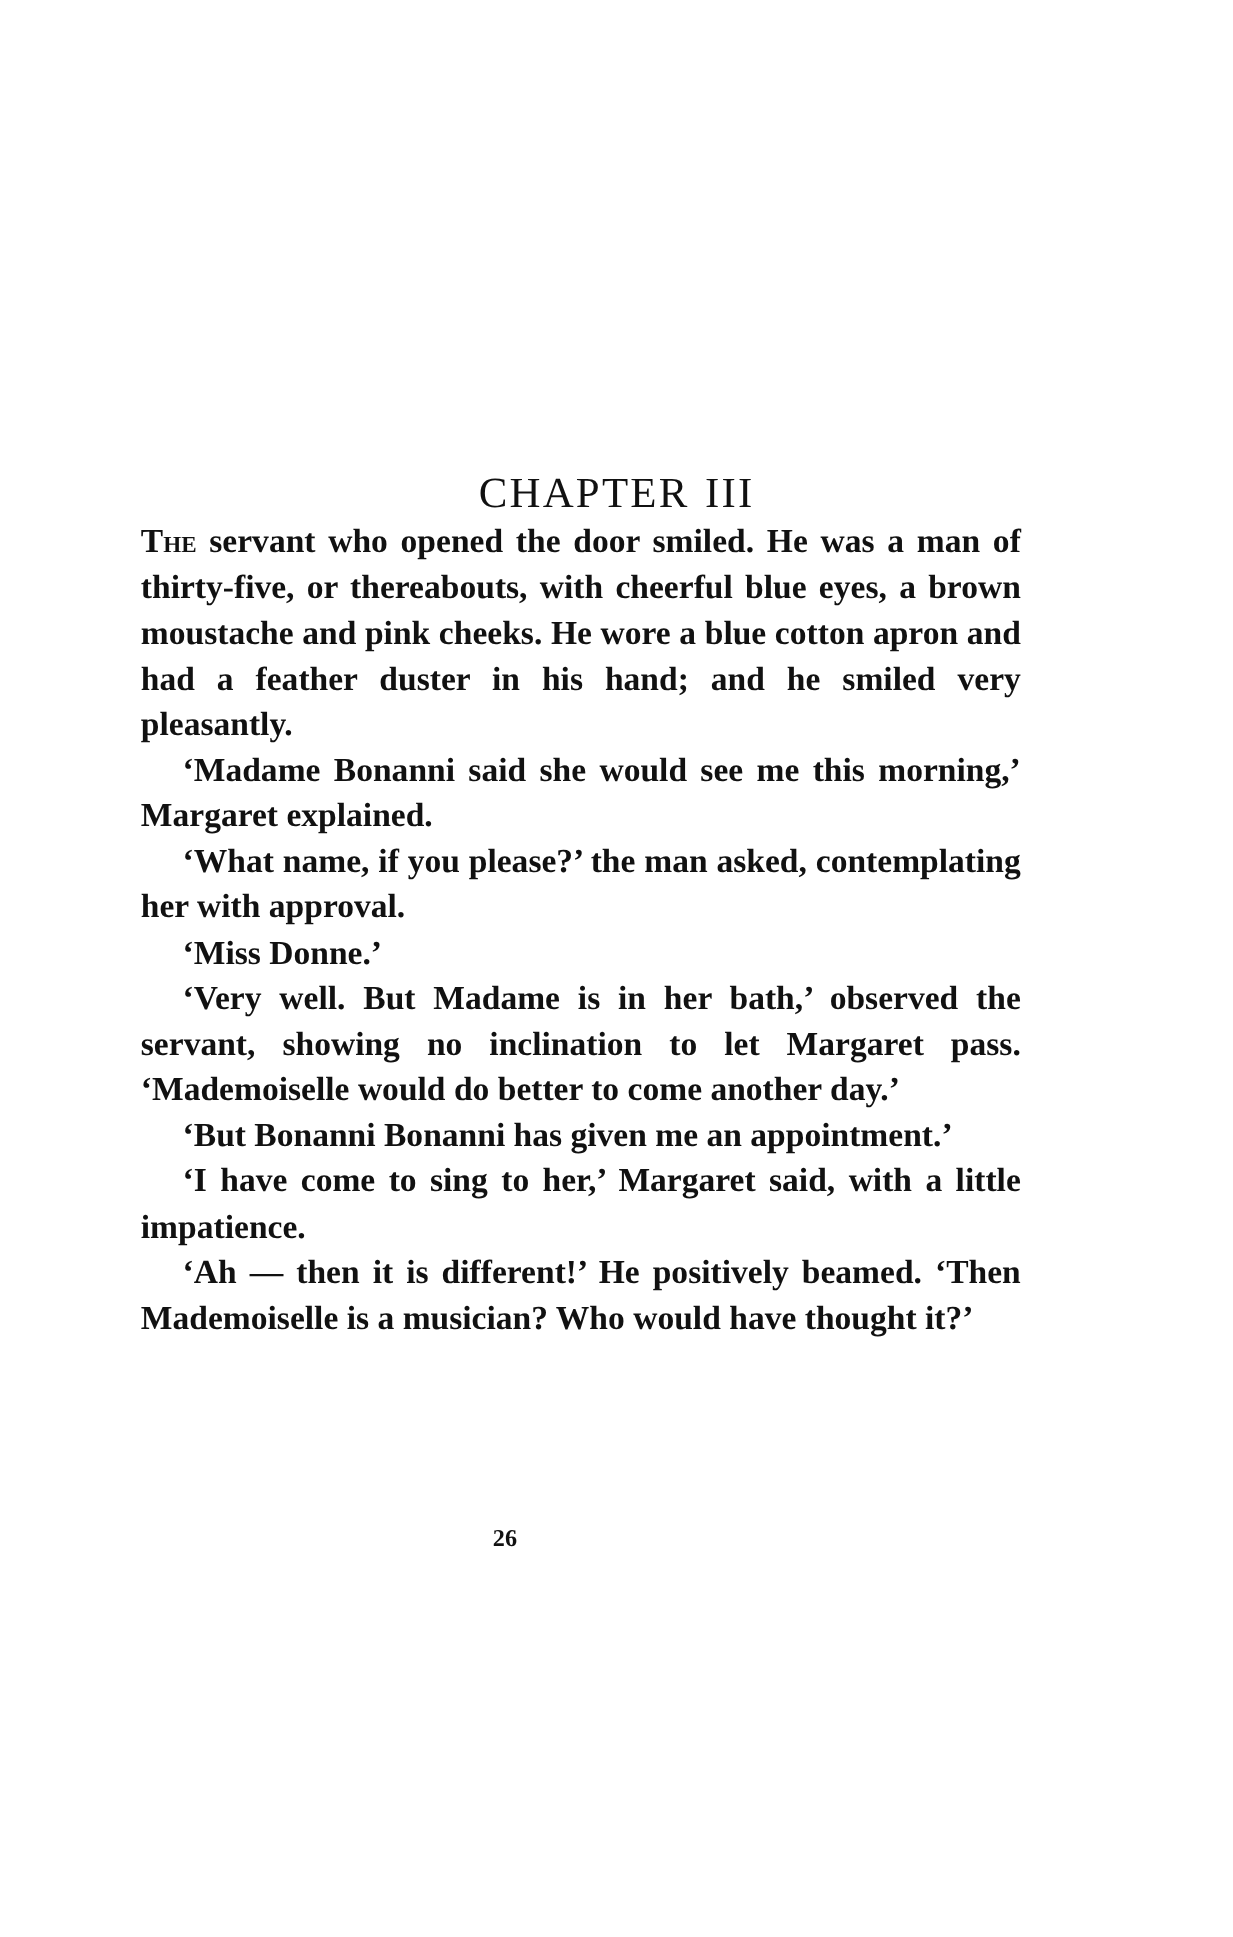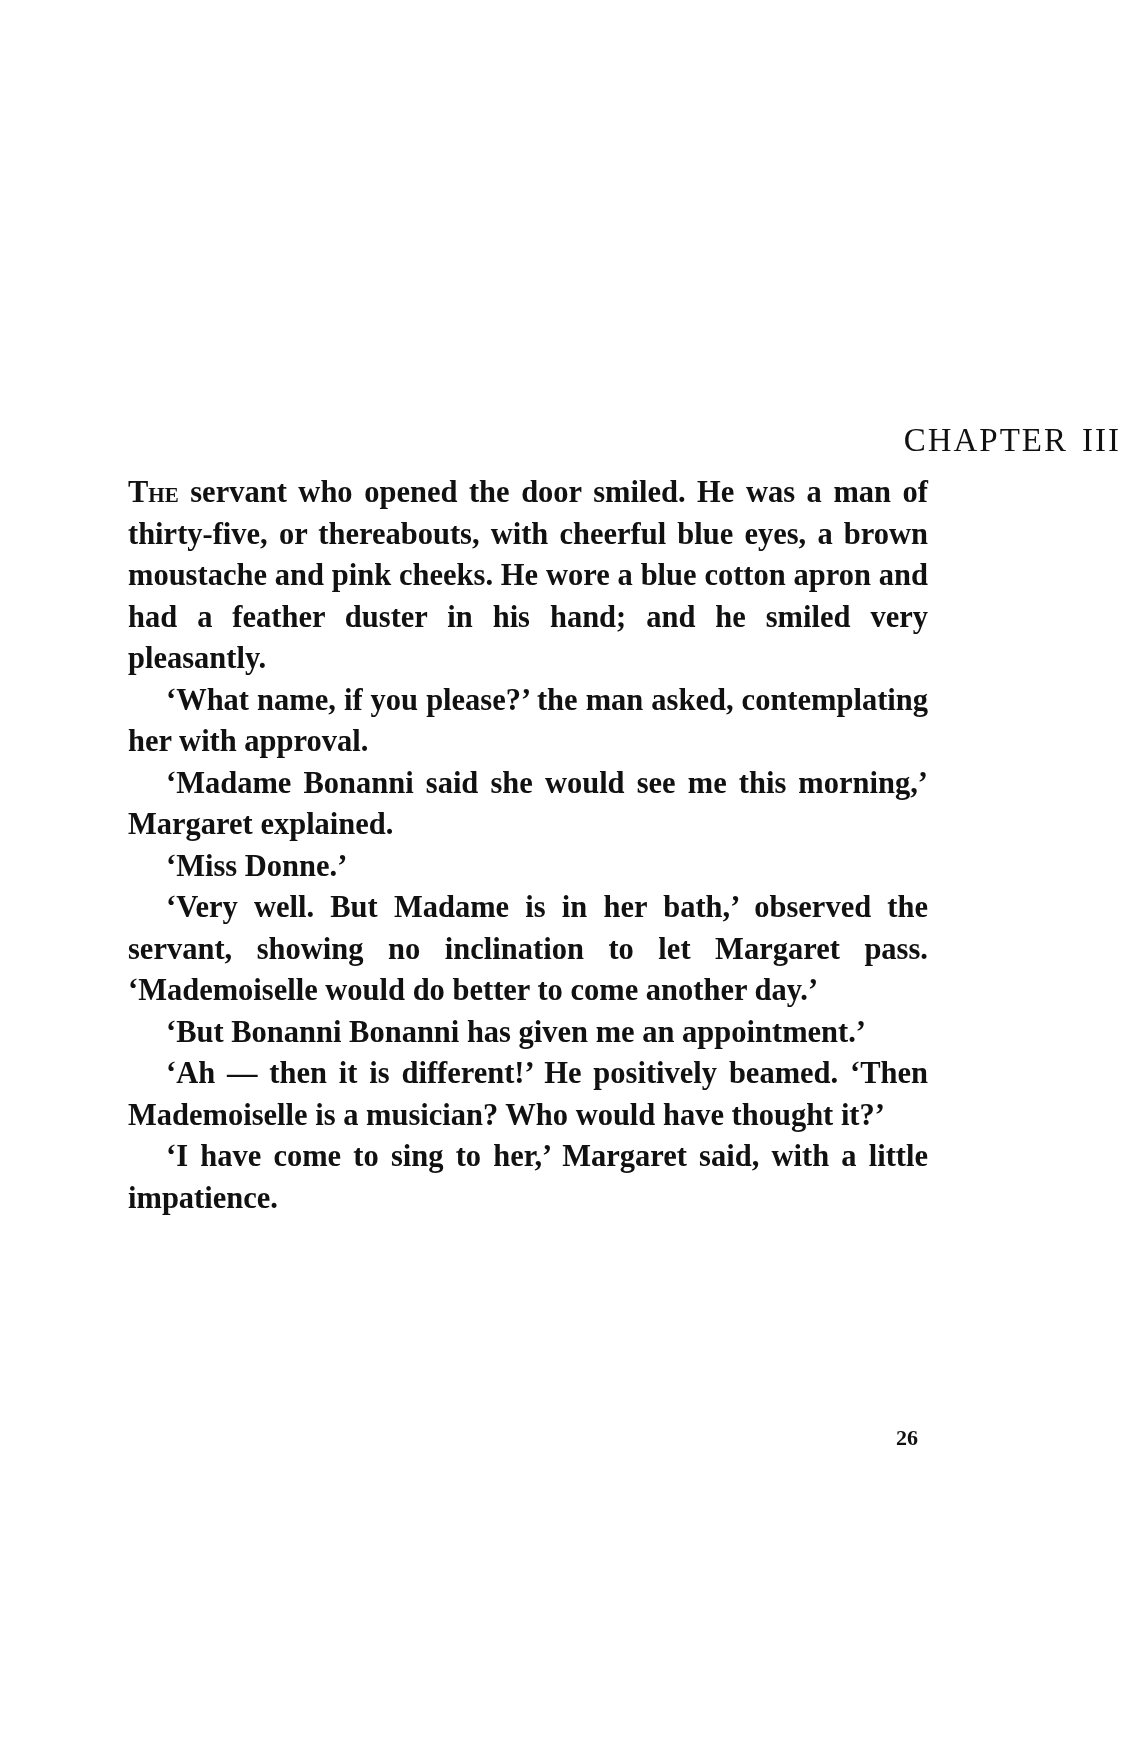--- a/index.html
+++ b/index.html
@@ -20,22 +20,22 @@
     width: 1121px;
     height: 1761px;
     padding: 0;
     position: relative;
   }
   .chapter-heading {
     position: absolute;
     top: 400px;
     left: 0;
     width: 1121px;
-    text-align: right;
-    font-size: 33px;
+    text-align: center;
+    font-size: 39px;
     letter-spacing: 2px;
     font-weight: normal;
     font-family: "Liberation Serif", "DejaVu Serif", serif;
   }
   .chapter-heading .num {
     margin-left: 14px;
   }
   .body-text {
     position: absolute;
     top: 472px;
@@ -52,44 +52,44 @@
     font-weight: bold;
   }
   .para + .para {
     text-indent: 38px;
   }
   .smallcaps {
     font-variant: small-caps;
   }
   .page-number {
     position: absolute;
-    top: 1425px;
+    top: 1385px;
     left: 0;
     width: 918px;
-    text-align: right;
+    text-align: center;
     font-size: 22px;
     font-weight: bold;
     font-family: "Liberation Serif", "DejaVu Serif", serif;
   }
 </style>
 </head>
 <body>
 
 <div class="page">
 
   <h1 class="chapter-heading">
     <span>CHAPTER</span><span class="num">III</span>
   </h1>
 
   <div class="body-text">
     <p class="para"><span class="smallcaps">The</span> <span>servant who opened the door smiled.  He was a man of thirty-five, or thereabouts, with cheerful blue eyes, a brown moustache and pink cheeks.  He wore a blue cotton apron and had a feather duster in his hand; and he smiled very pleasantly.</span></p>
+    <p class="para">‘Madame Bonanni said she would see me this morning,’ Margaret explained.</p>
     <p class="para">‘What name, if you please?’  the man asked, contemplating her with approval.</p>
-    <p class="para">‘Madame Bonanni said she would see me this morning,’ Margaret explained.</p>
     <p class="para">‘Miss Donne.’</p>
     <p class="para">‘Very well.   But Madame is in her bath,’ observed the servant, showing no inclination to let Margaret pass. ‘Mademoiselle would do better to come another day.’</p>
     <p class="para">‘But Bonanni Bonanni has given me an appointment.’</p>
+    <p class="para">‘I have come to sing to her,’ Margaret said, with a little impatience.</p>
     <p class="para">‘Ah — then it is different!’  He positively beamed. ‘Then Mademoiselle is a musician?  Who would have thought it?’</p>
-    <p class="para">‘I have come to sing to her,’ Margaret said, with a little impatience.</p>
   </div>
 
   <div class="page-number">26</div>
 
 </div>
 
 </body></html>

